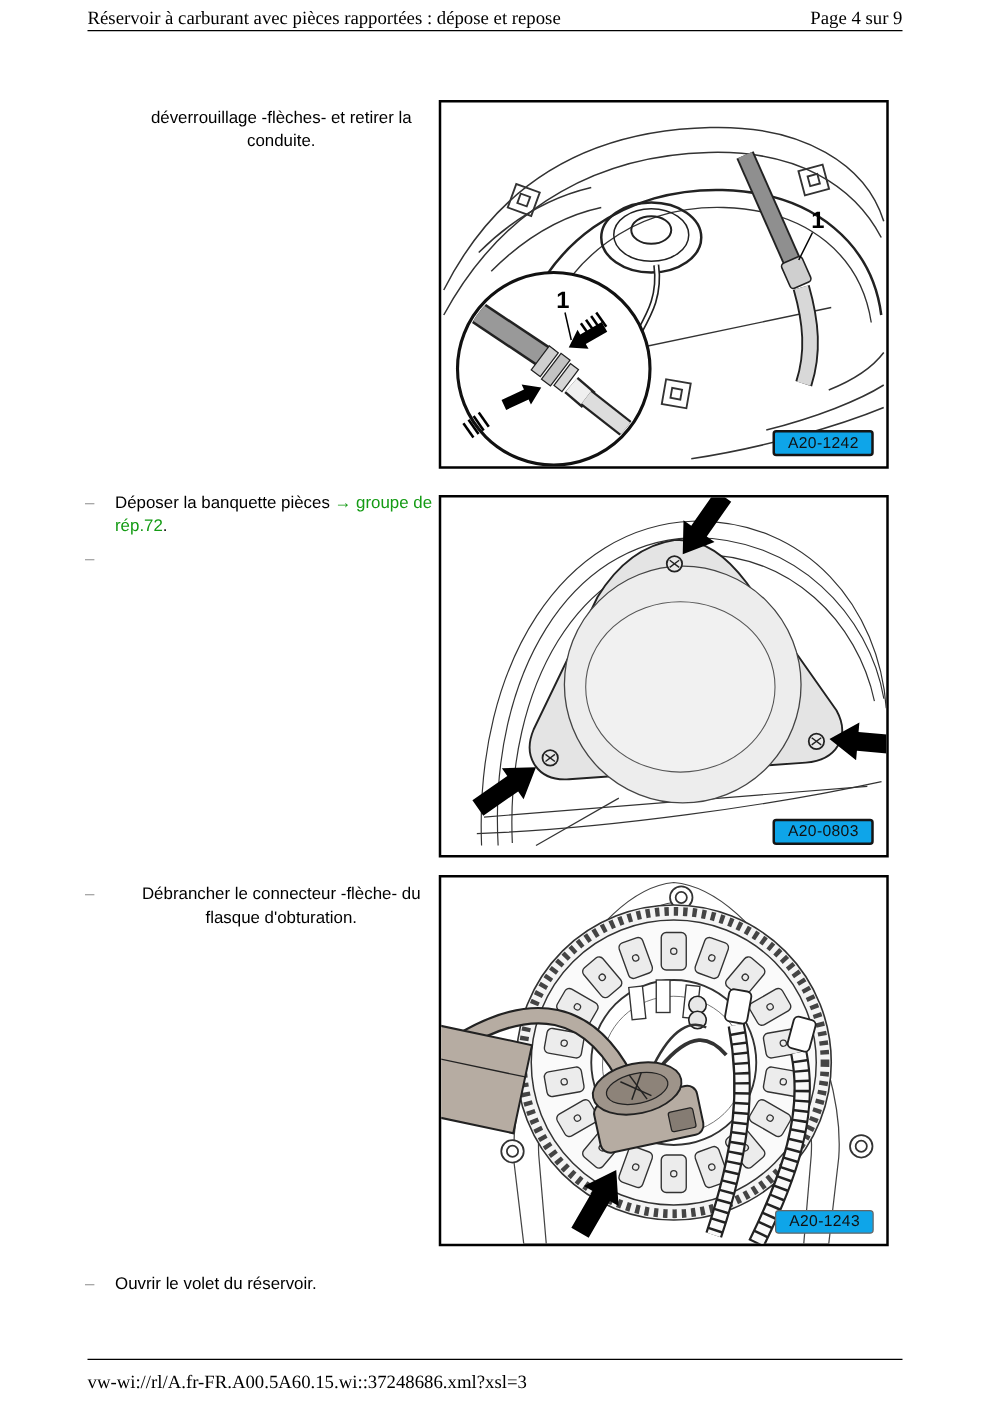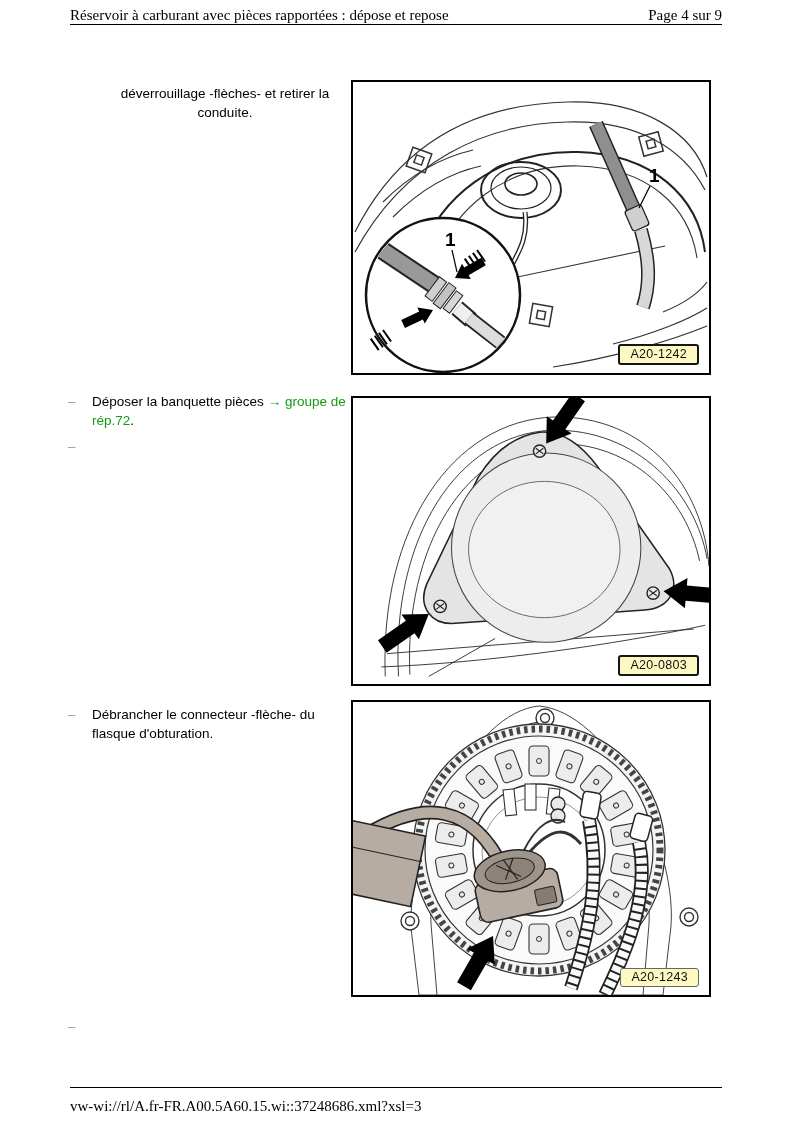--- a/index.html
+++ b/index.html
@@ -10,21 +10,21 @@
   .hdr-page{position:absolute;right:72px;top:7px;font-size:15px;}
   .hdr-rule{position:absolute;left:70px;right:72px;top:24px;height:1px;background:#000;}
   .ftr-rule{position:absolute;left:70px;right:72px;top:1087px;height:1px;background:#000;}
   .ftr-src{position:absolute;left:70px;top:1098px;font-size:15px;}
   .ftr-date{position:absolute;right:72px;top:1124px;font-size:19px;}
   .para{position:absolute;left:92px;width:266px;font-size:13.5px;line-height:19px;}
   .bullet{position:absolute;left:68px;width:20px;font-size:13.5px;line-height:19px;color:#9a9a9a;}
   .green-link{color:#149b14;cursor:pointer;}
   .figure{position:absolute;left:351px;width:360px;border:2px solid #000;background:#fff;box-sizing:border-box;}
   .figure svg{display:block;width:100%;height:100%;}
-  .fig-label{position:absolute;right:10px;bottom:8px;border:2px solid #151515;background:#fef9c3;
+  .fig-label{position:absolute;right:10px;bottom:8px;border:2px solid #151515;background:#0ea5e9;
              padding:1px 10px 2px 10px;font-size:12.5px;border-radius:3px;color:#111;letter-spacing:.3px;}
   .fig-label.light{border:1.5px solid #666;text-align:center;}
 </style>
 </head>
 <body>
 
 <div class="page">
 
   <div class="hdr-title serif">Réservoir à carburant avec pièces rapportées : dépose et repose</div>
   <div class="hdr-page serif">Page 4 sur 9</div>
@@ -163,21 +163,21 @@
       </g>
 
       <use href="#arr2" transform="translate(184,40) rotate(125)" fill="#000"></use>
       <use href="#arr2" transform="translate(60,220) rotate(-35)" fill="#000"></use>
       <use href="#arr2" transform="translate(308,196) rotate(185)" fill="#000"></use>
     </svg>
     <div class="fig-label">A20-0803</div>
   </div>
 
   <div class="bullet" style="top:705px;">–</div>
-  <div class="para" style="top:705px;">Débrancher le connecteur -flèche- du flasque d'obturation.</div>
+  <div class="para" style="top:705px;text-align:center;">Débrancher le connecteur -flèche- du flasque d'obturation.</div>
 
   <div class="figure" style="top:700px;height:297px;">
     <svg viewBox="0 0 356 293">
       <defs>
         <polygon id="arr3" points="0,0 -24,-16 -24,-8 -58,-8 -58,8 -24,8 -24,16"></polygon>
       </defs>
 
       <g fill="none" stroke="#444" stroke-width="1">
         <path d="M186,4 C120,10 55,140 58,226 L66,293 L310,293 L318,224 C324,140 255,10 186,4 Z"></path>
         <path d="M186,20 C130,26 74,146 78,222 L84,293"></path>
@@ -317,18 +317,19 @@
         <line x1="4" y1="-28" x2="-8" y2="-8" stroke="#222" stroke-width="1.2"></line>
         <rect x="18" y="8" width="20" height="16" rx="2" fill="#857c73" stroke="#222" stroke-width="1"></rect>
       </g>
 
       <use href="#arr3" transform="translate(140,234) rotate(-60)" fill="#000"></use>
     </svg>
     <div class="fig-label light">A20-1243</div>
   </div>
 
   <div class="bullet" style="top:1017px;">–</div>
+  <div class="para" style="top:1017px;">Ouvrir le volet du réservoir.</div>
 
   <div class="ftr-rule"></div>
   <div class="ftr-src serif">vw-wi://rl/A.fr-FR.A00.5A60.15.wi::37248686.xml?xsl=3</div>
   <div class="ftr-date serif">21/10/2013</div>
 
 </div>
 
 </body></html>

